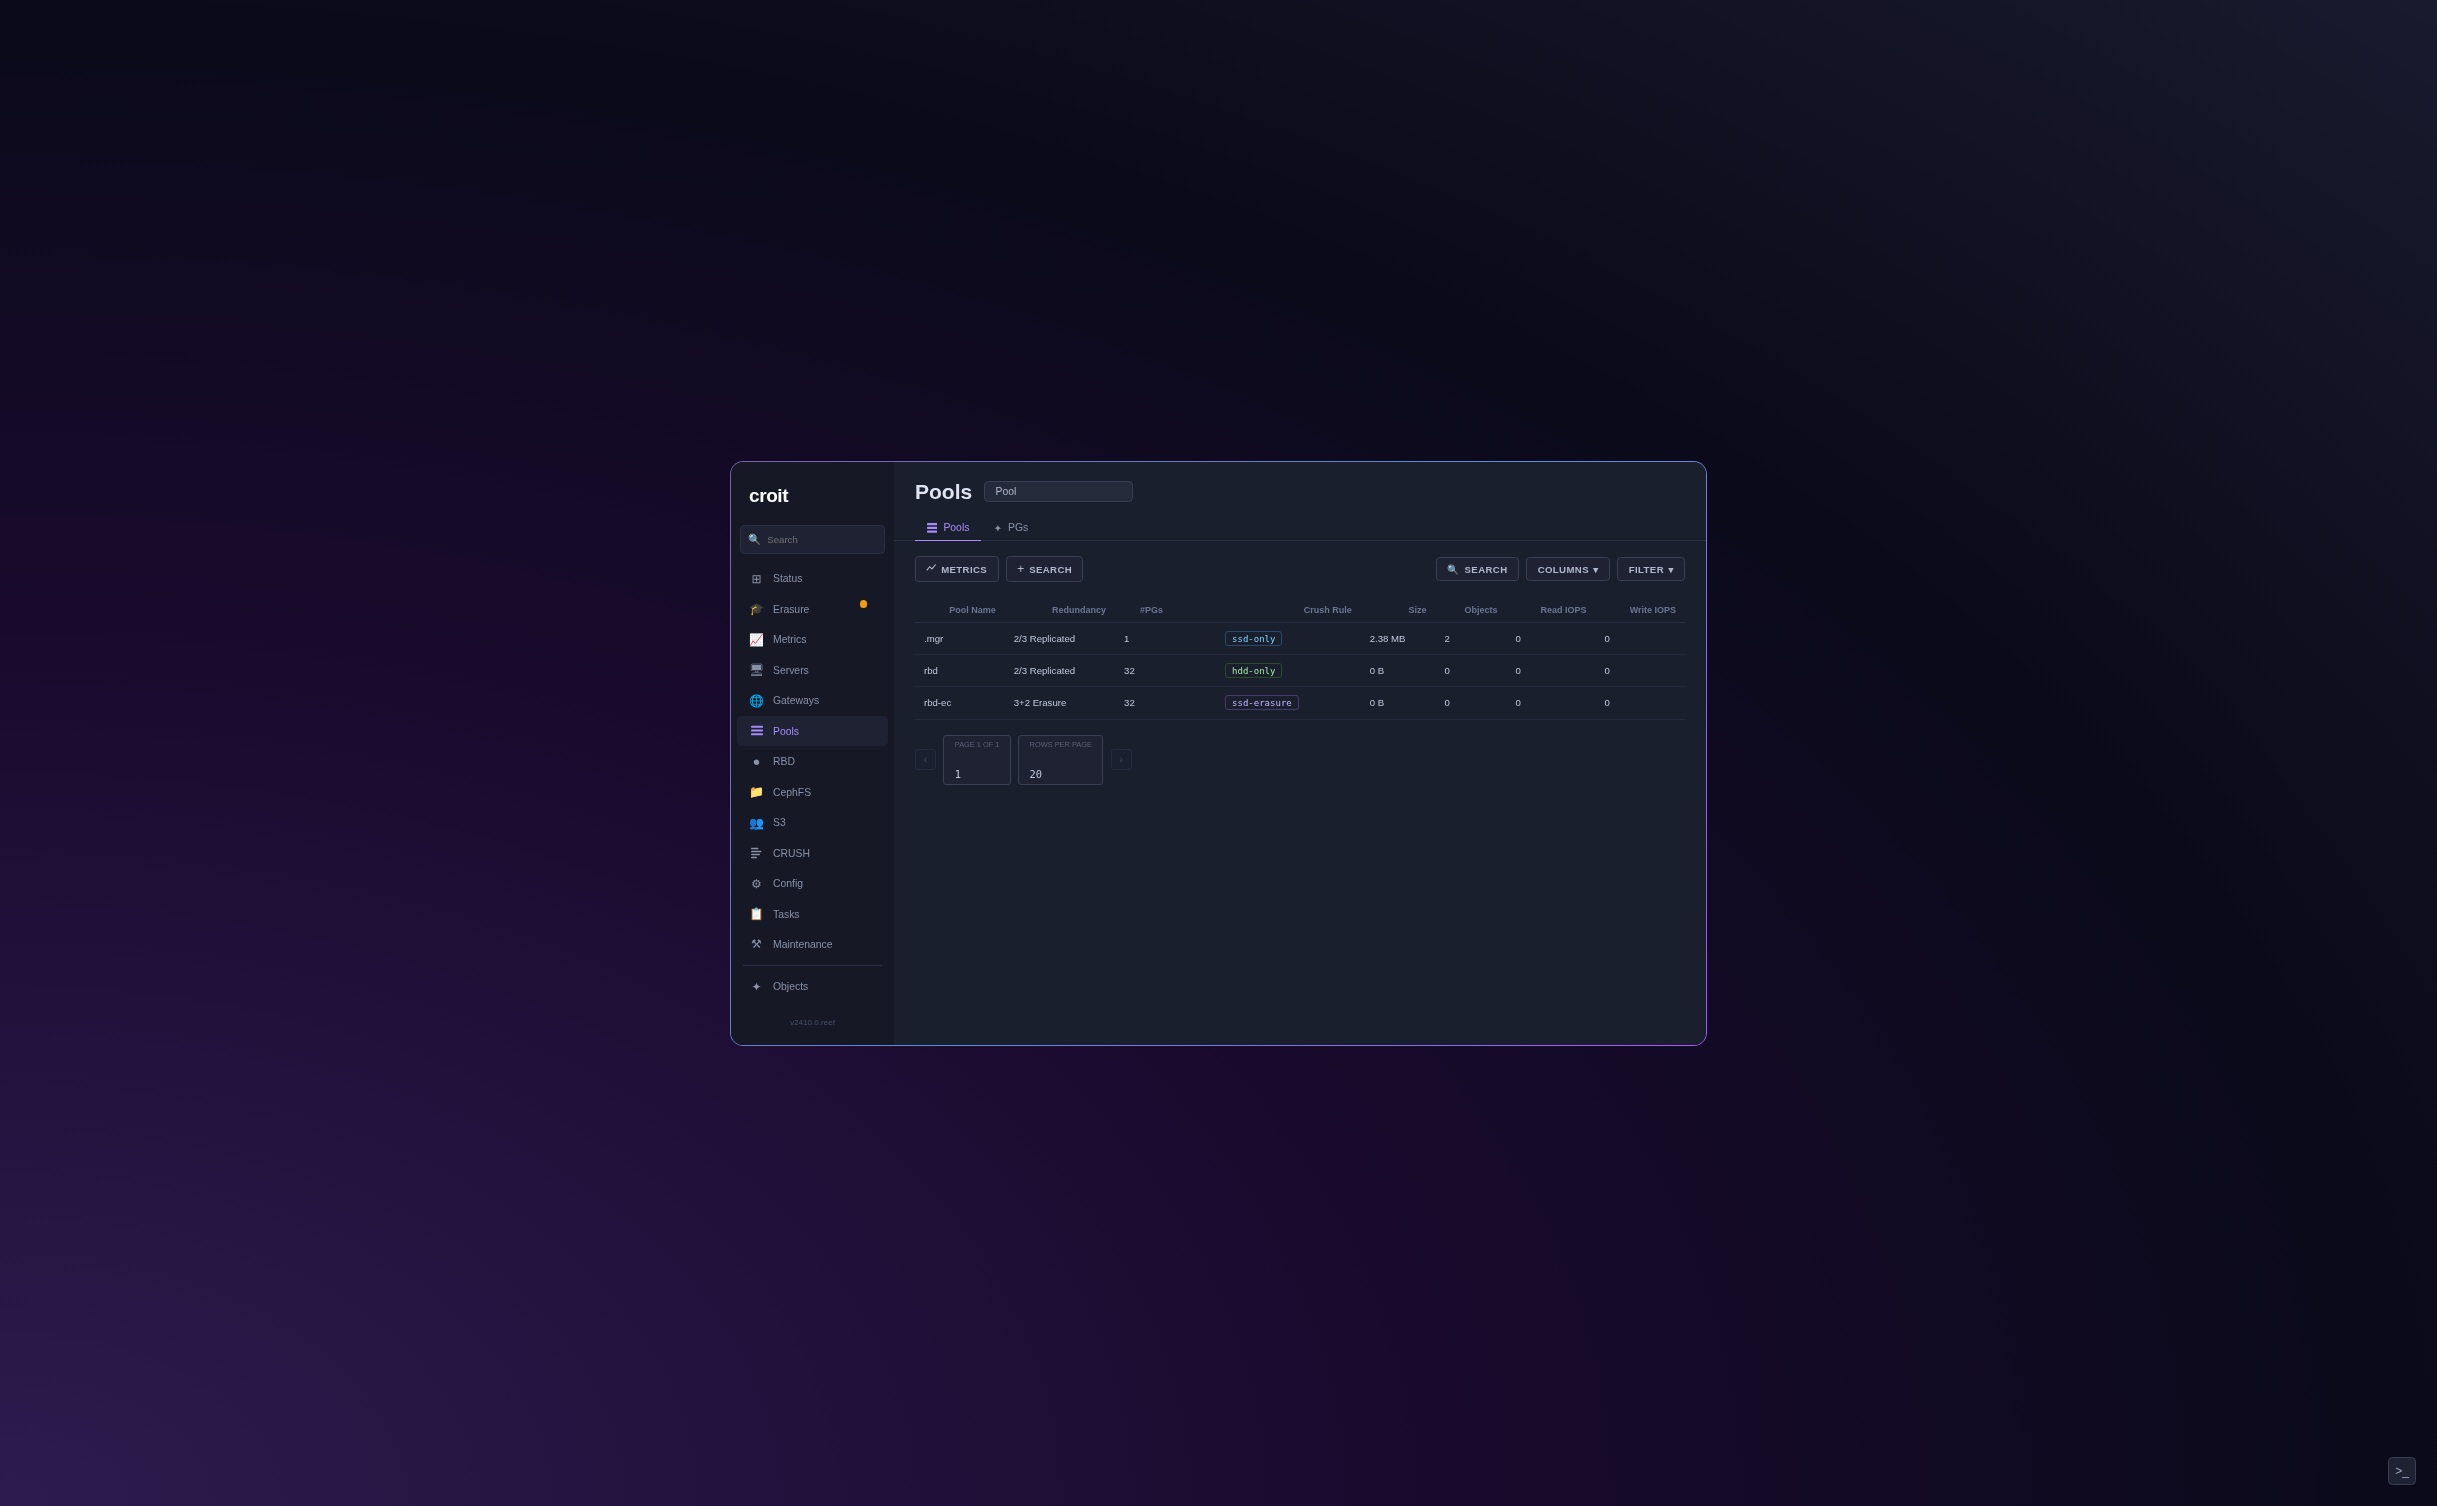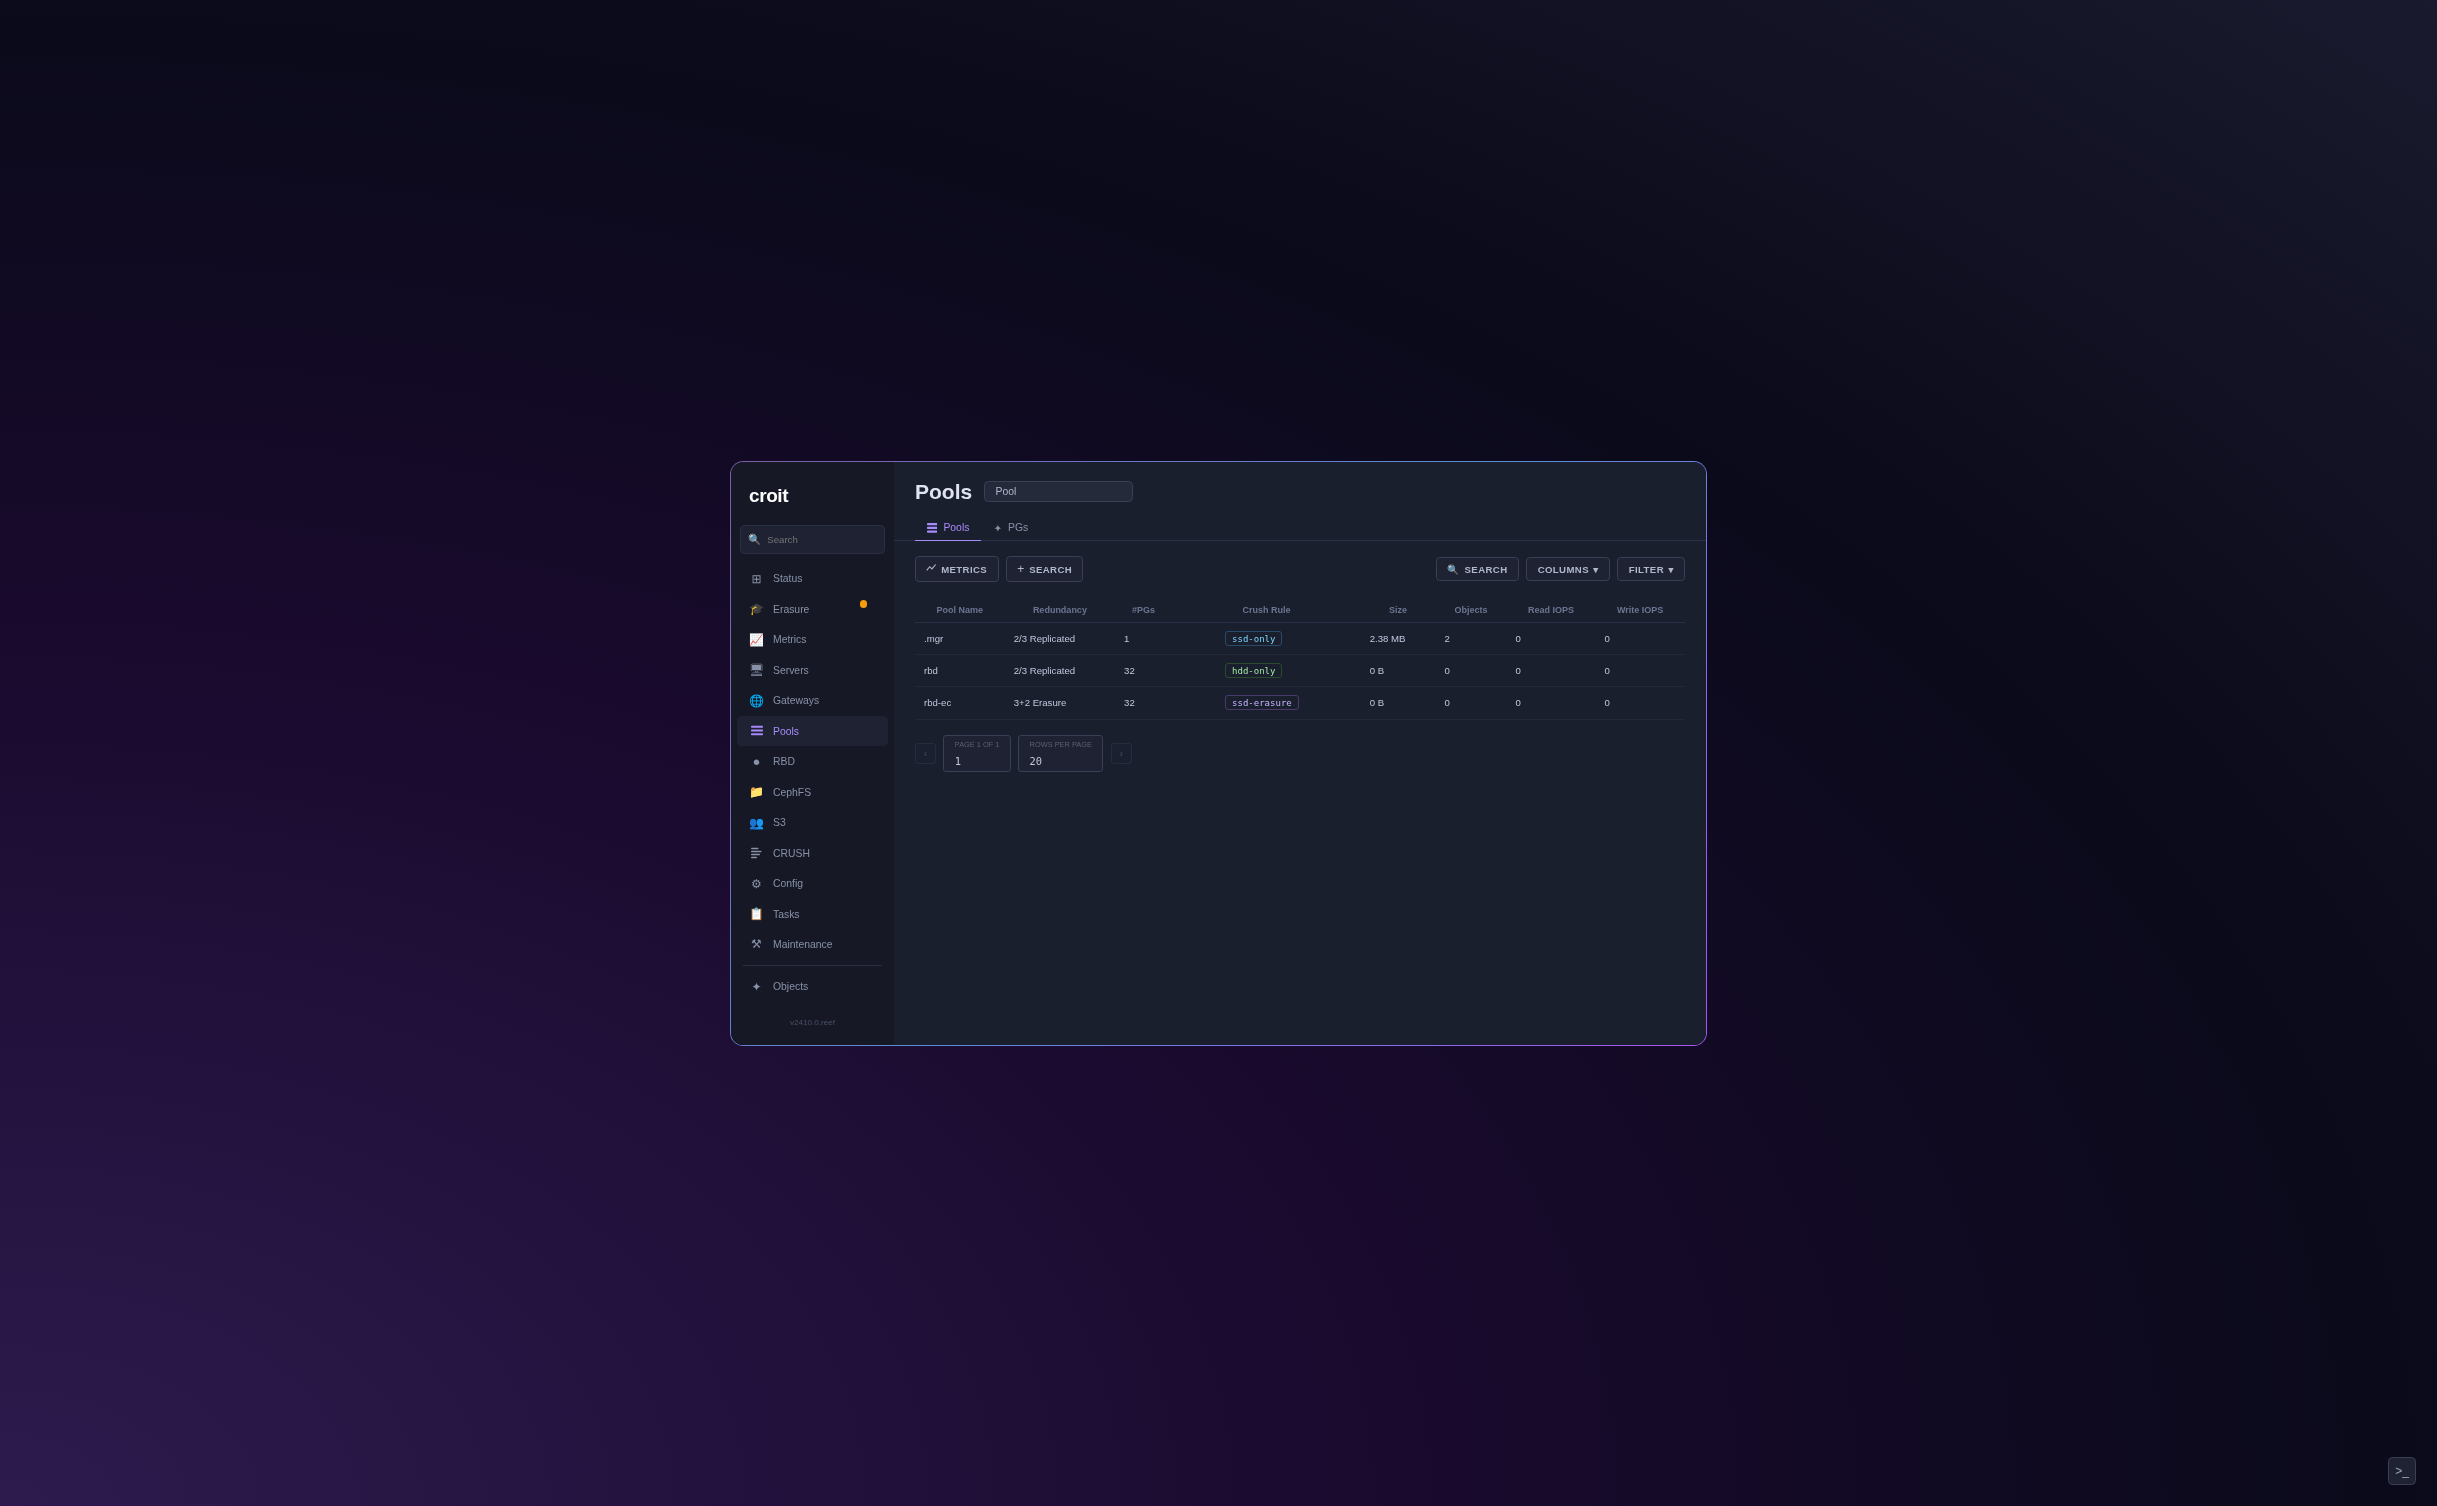--- a/index.html
+++ b/index.html
@@ -195,21 +195,21 @@
       color: #b0b8cc;
       letter-spacing: 0.4px;
     }
     
     .data-table {
       width: 100%;
       border-collapse: collapse;
       font-size: 9.6px;
     }
     .data-table th {
-      text-align: center;
+      text-align: right;
       padding: 7.4px 9px;
       color: #6b7591;
       font-weight: 600;
       font-size: 9px;
       border-bottom: 0.7px solid #2a2f45;
       white-space: nowrap;
     }
     .data-table td {
       padding: 8.1px 9px;
       color: #c0c8dc;
@@ -250,21 +250,21 @@
       font-size: 10.4px;
     }
     .page-nav-btn.disabled { opacity: 0.4; cursor: default; }
     .page-info-box {
       background: #1e2233;
       border: 0.7px solid #3a3f55;
       border-radius: 3px;
       padding: 4.4px 10.4px;
       display: flex;
       flex-direction: column;
-      gap: 6px;
+      gap: 19px;
     }
     .page-info-label {
       font-size: 7.4px;
       color: #5a6075;
       text-transform: uppercase;
     }
     .page-info-value {
       font-size: 10.4px;
       color: #c0c8dc;
       font-family: monospace;

